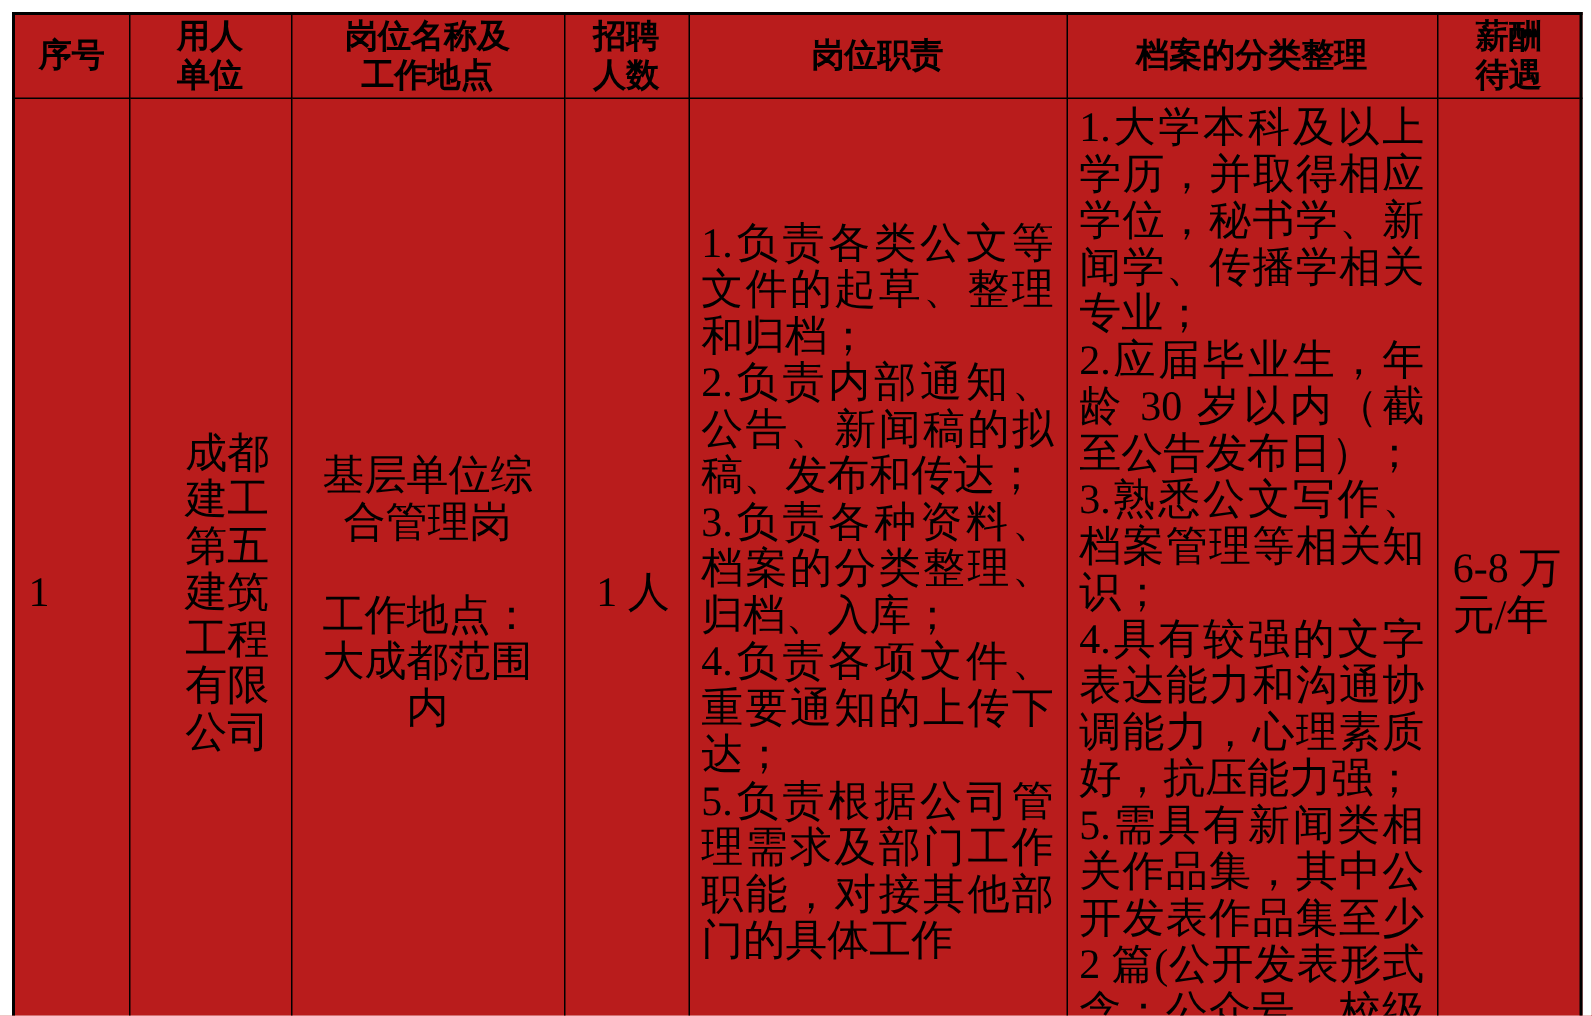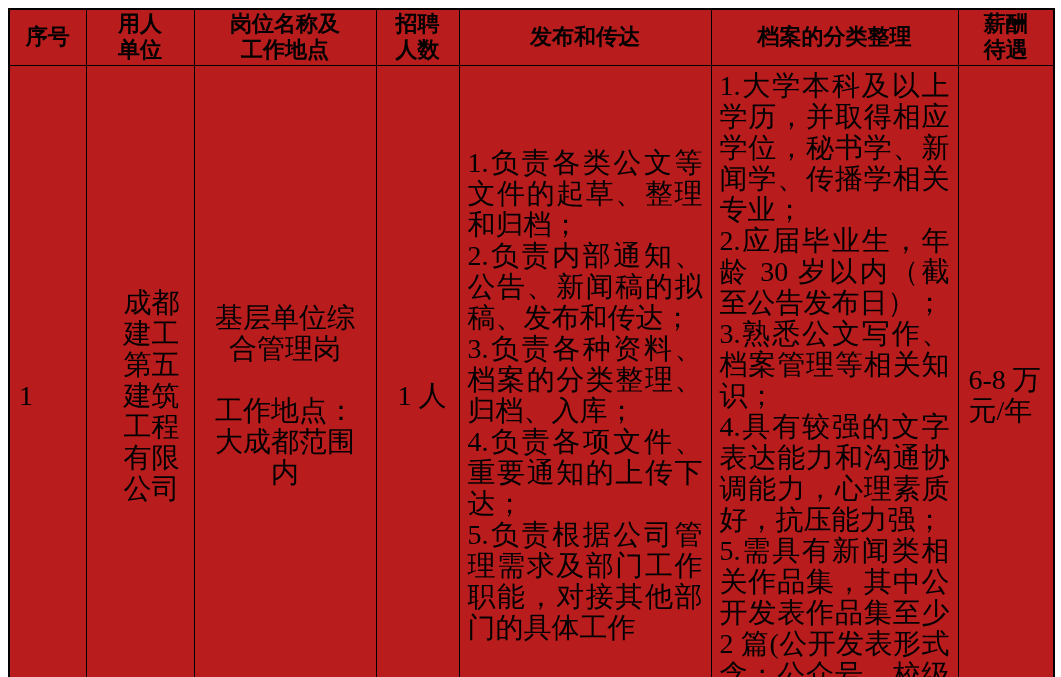--- a/index.html
+++ b/index.html
@@ -62,21 +62,21 @@
   </colgroup>
   <tbody>
       <tr class="hdr">
     <th>序号</th>
     <th>用人
 单位</th>
     <th>岗位名称及
 工作地点</th>
     <th>招聘
 人数</th>
-    <th>发布和传达</th>
+    <th>岗位职责</th>
     <th>档案的分类整理</th>
     <th>薪酬
 待遇</th>
   </tr>
   <tr class="row">
     <td class="cell-seq">1</td>
     <td class="cell-employer">成都建工第五建筑工程有限公司</td>
     <td class="cell-position">基层单位综合管理岗
 
 工作地点：大成都范围内</td>

